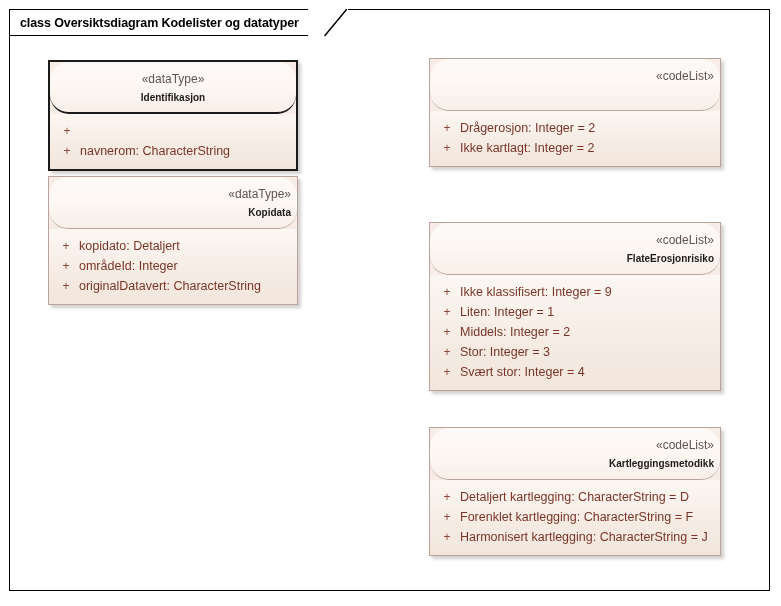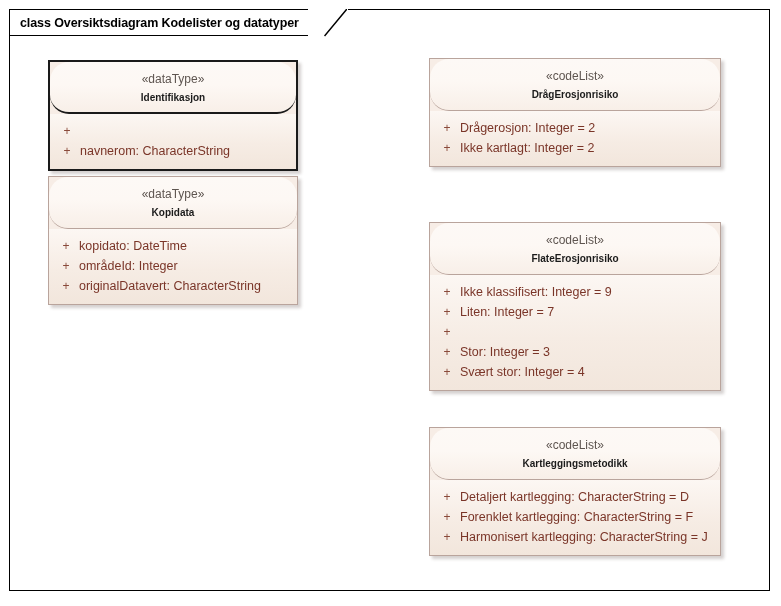--- a/index.html
+++ b/index.html
@@ -83,21 +83,21 @@
     box-shadow: 3px 3px 3px rgba(120,110,105,0.32);
   }
 
   .uml-header {
     box-sizing: border-box;
     text-align: center;
     background: linear-gradient(to bottom, #fdf9f6 0%, #fdf8f4 45%, #f8efe8 100%);
     padding: 9px 6px 8px 6px;
     border-radius: 19px;
   }
-  .uml-class.plain > .uml-header { border-bottom: 1px solid #b9a49c; }
+  .uml-class.plain > .uml-header { border-bottom: 1px solid #b9a49c; text-align: right; }
   .uml-class.selected > .uml-header { border-bottom: 2px solid #1a1a1a; }
 
   .uml-stereotype {
     font-size: 12px;
     color: #5e5550;
     line-height: 17px;
     white-space: nowrap;
   }
   .uml-name {
     font-size: 10px;
@@ -164,36 +164,35 @@
       </div>
     </div>
     <div class="uml-class plain" style="left: 48px; top: 176px; width: 250px;">
       <div class="uml-header" style="height: 52px;">
         <div class="uml-stereotype">«dataType»</div>
         <div class="uml-name">Kopidata</div>
       </div>
       <div class="uml-attrs">
         <div class="attr-row">
           <span class="attr-vis">+</span>
-          <span class="attr-text">kopidato: DateTime</span>
+          <span class="attr-text">kopidato: Detaljert</span>
         </div>
         <div class="attr-row">
           <span class="attr-vis">+</span>
           <span class="attr-text">områdeId: Integer</span>
         </div>
         <div class="attr-row">
           <span class="attr-vis">+</span>
           <span class="attr-text">originalDatavert: CharacterString</span>
         </div>
       </div>
     </div>
     <div class="uml-class plain" style="left: 429px; top: 58px; width: 292px;">
       <div class="uml-header" style="height: 52px;">
         <div class="uml-stereotype">«codeList»</div>
-        <div class="uml-name">DrågErosjonrisiko</div>
       </div>
       <div class="uml-attrs">
         <div class="attr-row">
           <span class="attr-vis">+</span>
           <span class="attr-text">Drågerosjon: Integer = 2</span>
         </div>
         <div class="attr-row">
           <span class="attr-vis">+</span>
           <span class="attr-text">Ikke kartlagt: Integer = 2</span>
         </div>
@@ -204,24 +203,25 @@
         <div class="uml-stereotype">«codeList»</div>
         <div class="uml-name">FlateErosjonrisiko</div>
       </div>
       <div class="uml-attrs">
         <div class="attr-row">
           <span class="attr-vis">+</span>
           <span class="attr-text">Ikke klassifisert: Integer = 9</span>
         </div>
         <div class="attr-row">
           <span class="attr-vis">+</span>
-          <span class="attr-text">Liten: Integer = 7</span>
-        </div>
-        <div class="attr-row">
-          <span class="attr-vis">+</span>
+          <span class="attr-text">Liten: Integer = 1</span>
+        </div>
+        <div class="attr-row">
+          <span class="attr-vis">+</span>
+          <span class="attr-text">Middels: Integer = 2</span>
         </div>
         <div class="attr-row">
           <span class="attr-vis">+</span>
           <span class="attr-text">Stor: Integer = 3</span>
         </div>
         <div class="attr-row">
           <span class="attr-vis">+</span>
           <span class="attr-text">Svært stor: Integer = 4</span>
         </div>
       </div>

